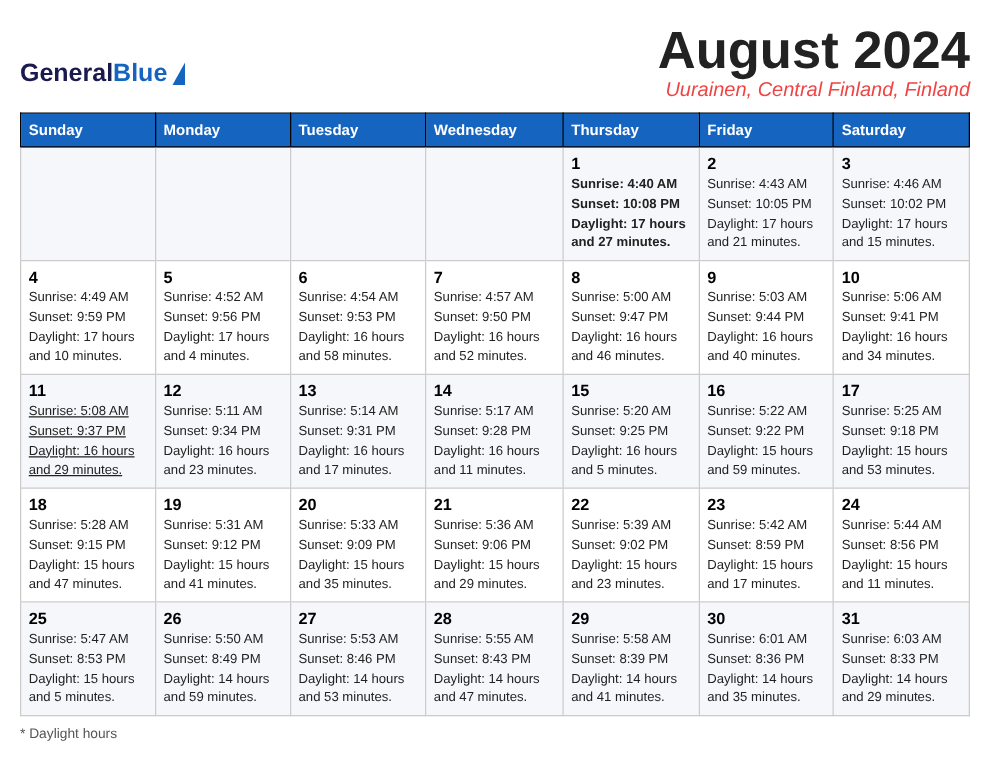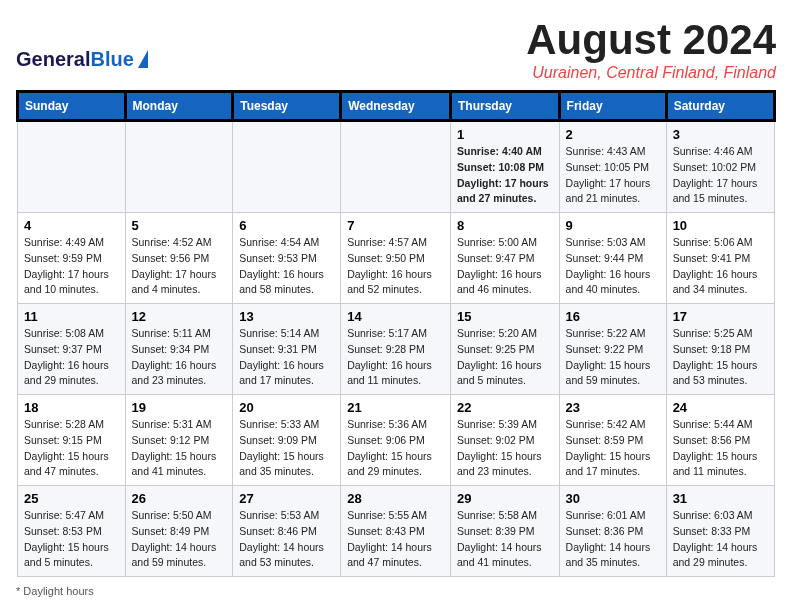--- a/index.html
+++ b/index.html
@@ -39,21 +39,21 @@
       border-collapse: collapse;
       font-size: 11px;
     }
     thead tr th {
       background-color: #1565c0;
       color: #fff;
       text-align: left;
       padding: 6px 6px;
       font-size: 12px;
       font-weight: bold;
-      border: 3px solid #000000;
+      border: 1px solid #000000;
     }
     tbody tr td {
       border: 1px solid #ccc;
       padding: 5px 6px;
       vertical-align: top;
       width: 113px;
       min-height: 80px;
     }
     tbody tr:nth-child(odd) td {
       background-color: #f5f7fa;
@@ -208,21 +208,21 @@
           <div class="day-num">10</div>
           <div class="day-info" style="white-space: pre-line;">Sunrise: 5:06 AM
 Sunset: 9:41 PM
 Daylight: 16 hours
 and 34 minutes.</div>
         </td>
       </tr>
       <tr>
         <td>
           <div class="day-num">11</div>
-          <div class="day-info" style="white-space: pre-line;">Sunrise: 5:08 AM
+          <div class="day-info" style="white-space: pre-line; text-decoration: underline;">Sunrise: 5:08 AM
 Sunset: 9:37 PM
 Daylight: 16 hours
 and 29 minutes.</div>
         </td>
         <td>
           <div class="day-num">12</div>
           <div class="day-info" style="white-space: pre-line;">Sunrise: 5:11 AM
 Sunset: 9:34 PM
 Daylight: 16 hours
 and 23 minutes.</div>

